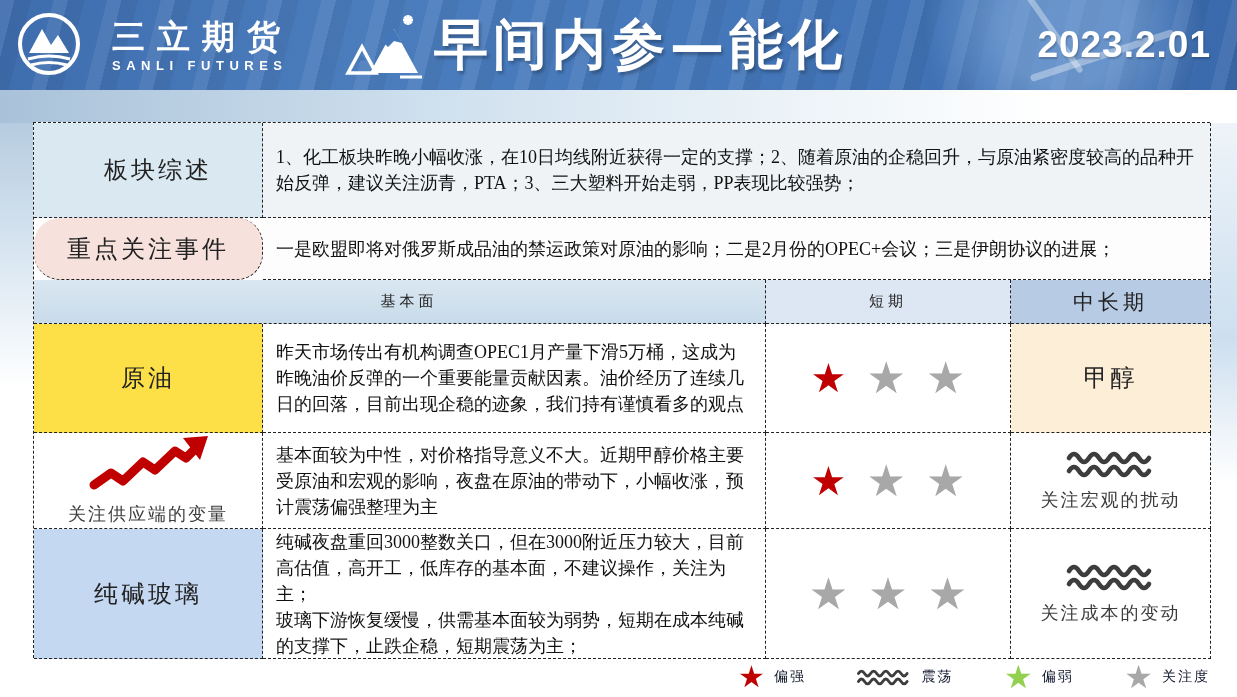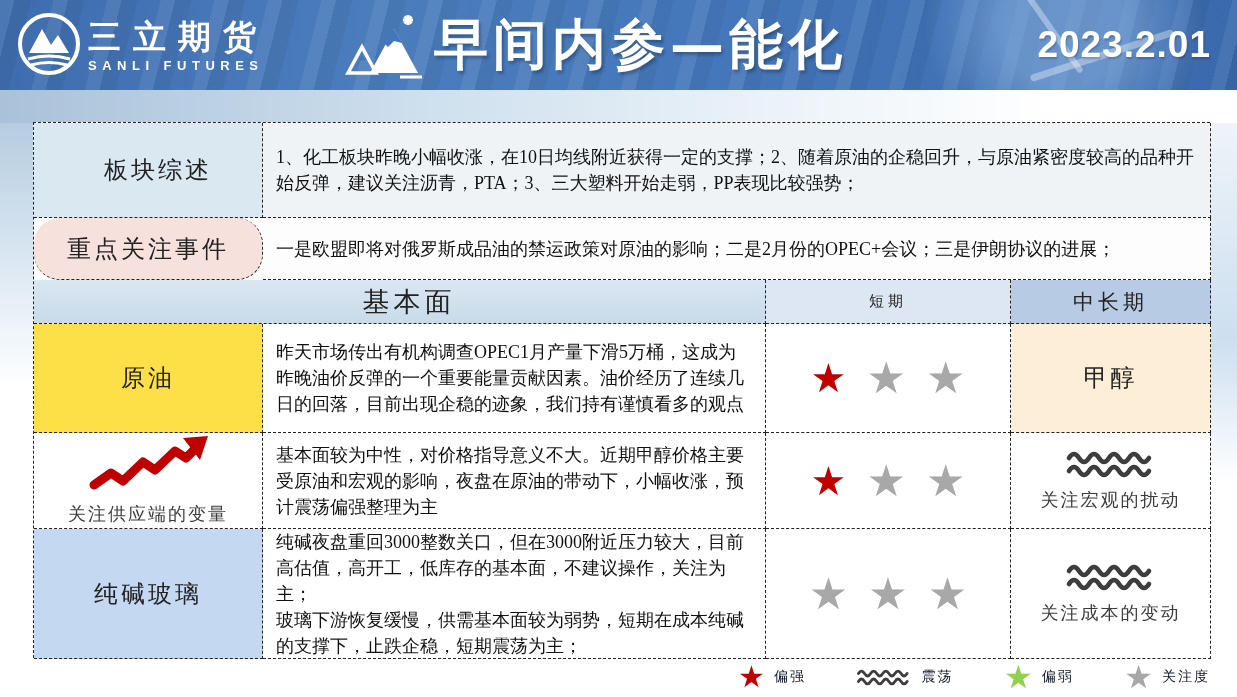--- a/index.html
+++ b/index.html
@@ -16,21 +16,21 @@
     background:
       radial-gradient(circle at 86% 30%, rgba(140,180,225,.55) 0 60px, transparent 140px),
       repeating-linear-gradient(104deg, rgba(255,255,255,.07) 0 14px, rgba(0,0,0,.05) 14px 30px, transparent 30px 52px),
       linear-gradient(100deg,#3e6dae 0%, #4b7dbd 30%, #4477ba 60%, #3a69ac 100%);
     color:#fff;
   }
   .turbine-blade { position:absolute; background:rgba(255,255,255,.35); border-radius:4px; }
   .blade1 { width:150px; height:7px; right:60px; top:52px; transform:rotate(-18deg); }
   .blade2 { width:120px; height:6px; right:130px; top:20px; transform:rotate(55deg); }
 
-  .brand { position:absolute; left:16px; top:11px; display:flex; align-items:center; gap:6px; }
+  .brand { position:absolute; left:16px; top:11px; display:flex; align-items:center; gap:30px; }
   .brand-text .cn { font-size:33px; font-weight:bold; letter-spacing:12px; line-height:1.1; }
   .brand-text .en { font-size:13px; letter-spacing:5.5px; margin-top:3px; font-weight:bold; }
 
   .title-wrap { position:absolute; left:342px; top:7px; display:flex; align-items:center; gap:12px; }
   .report-title {
     font-size:54px; font-weight:900; letter-spacing:5px;
     font-family:"DejaVu Sans","Liberation Sans",sans-serif;
     text-shadow:2px 3px 3px rgba(0,0,0,.25);
   }
   .report-date { position:absolute; right:26px; top:24px; font-size:37px; font-weight:bold; letter-spacing:1px; text-shadow:1px 2px 2px rgba(0,0,0,.2); }
@@ -59,21 +59,21 @@
     font-family:"Liberation Serif","DejaVu Serif",serif; }
   .content-cell { font-size:18px; line-height:26px; color:#111; text-align:left;
     white-space:pre-line; font-family:"Liberation Serif","DejaVu Serif",serif; }
   .span-rest { grid-column:2 / 5; }
   .span-two  { grid-column:1 / 3; }
 
   .bg-summary-label { background:#d9e8f1;padding-left:20px; }
   .bg-summary-text  { background:#eff3f6; }
   .bg-events-label  { background:#f7e1dd;border-radius:26px; }
   .bg-events-text   { background:#fdfdfd; }
-  .bg-fund-header   { background:linear-gradient(180deg,#dae7f1,#c8dbea); font-size:27px;padding-left:19px; }
+  .bg-fund-header   { background:linear-gradient(180deg,#dae7f1,#c8dbea); font-size:15px;padding-left:19px; }
   .bg-short-header  { background:#dde7f3; font-size:15px; }
   .bg-mid-header    { background:#b7cbe5; font-size:21px; }
   .bg-crude-label   { background:#fde047; }
   .bg-meth-label    { background:#fdeed8; }
   .bg-soda-label    { background:#c5d8f2; }
   .header-cell { font-family:"Liberation Serif","DejaVu Serif",serif; letter-spacing:4px; color:#222; }
 
   .stars-slot { display:flex; gap:20px; align-items:center; }
   .star { font-size:44px; line-height:1; }
   .star-red   { color:#c00000; font-size:40px; }

